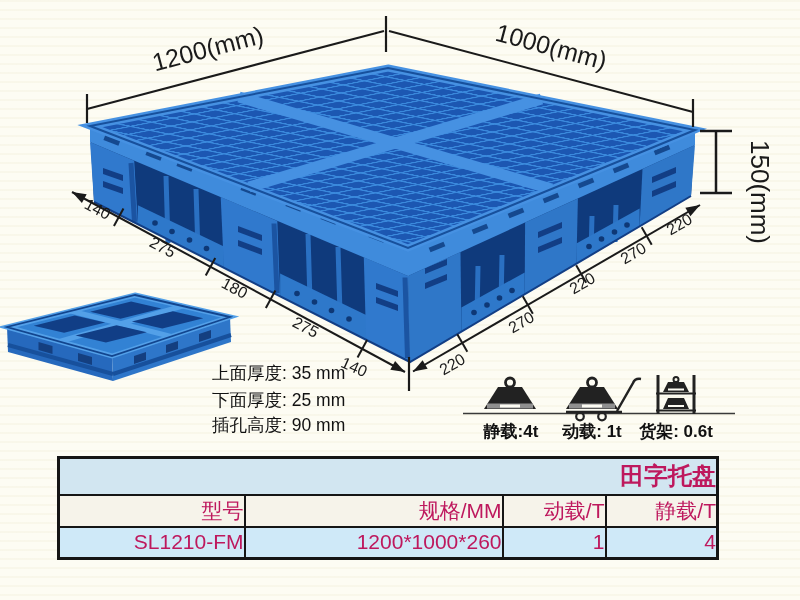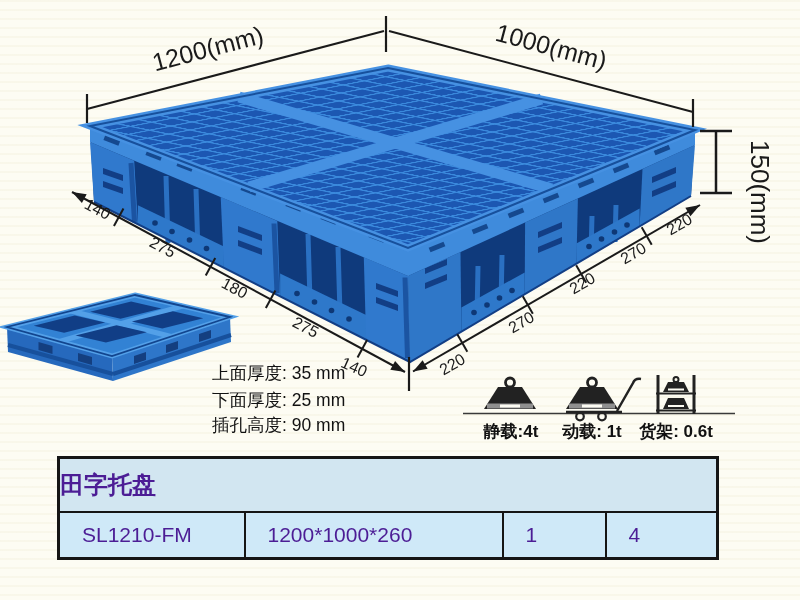--- a/index.html
+++ b/index.html
@@ -14,22 +14,22 @@
   .dim-num{font-size:16px;fill:#1a1a1a;}
   .dim-big{font-size:25px;fill:#1a1a1a;}
   .spec-line{font-size:17.5px;fill:#111;}
   .load-label{font-size:17px;font-weight:700;fill:#111;}
   table.spec{
     position:absolute;left:57px;top:456px;width:661px;height:104px;
     border-collapse:collapse;table-layout:fixed;
     border:3px solid #151515;
   }
   table.spec td{
-    border:2px solid #151515;text-align:left;vertical-align:middle;
-    color:#4c1d95;padding:0;overflow:hidden;white-space:nowrap;
+    border:2px solid #151515;text-align:right;vertical-align:middle;
+    color:#be185d;padding:0;overflow:hidden;white-space:nowrap;
   }
   tr.t-title td{height:32px;font-size:24px;font-weight:bold;background:#d2e6f1;}
   tr.t-head td{height:27px;font-size:21px;background:#f6f3ea;}
   tr.t-data td{height:27px;font-size:21px;background:#cfe9f8;padding-left:22px;}
 </style>
 </head>
 <body>
 
 <div class="stage">
 
@@ -252,20 +252,26 @@
   <colgroup>
     <col style="width:186px">
         <col style="width:258px">
         <col style="width:103px">
         <col style="width:112px">
   </colgroup>
   <tbody>
         <tr class="t-title">
     <td colspan="4">田字托盘</td>
   </tr>
+  <tr class="t-head">
+    <td>型号</td>
+    <td>规格/MM</td>
+    <td>动载/T</td>
+    <td>静载/T</td>
+  </tr>
   <tr class="t-data">
     <td>SL1210-FM</td>
     <td>1200*1000*260</td>
     <td>1</td>
     <td>4</td>
   </tr>
 </tbody>
     </table>
 
 </div>

